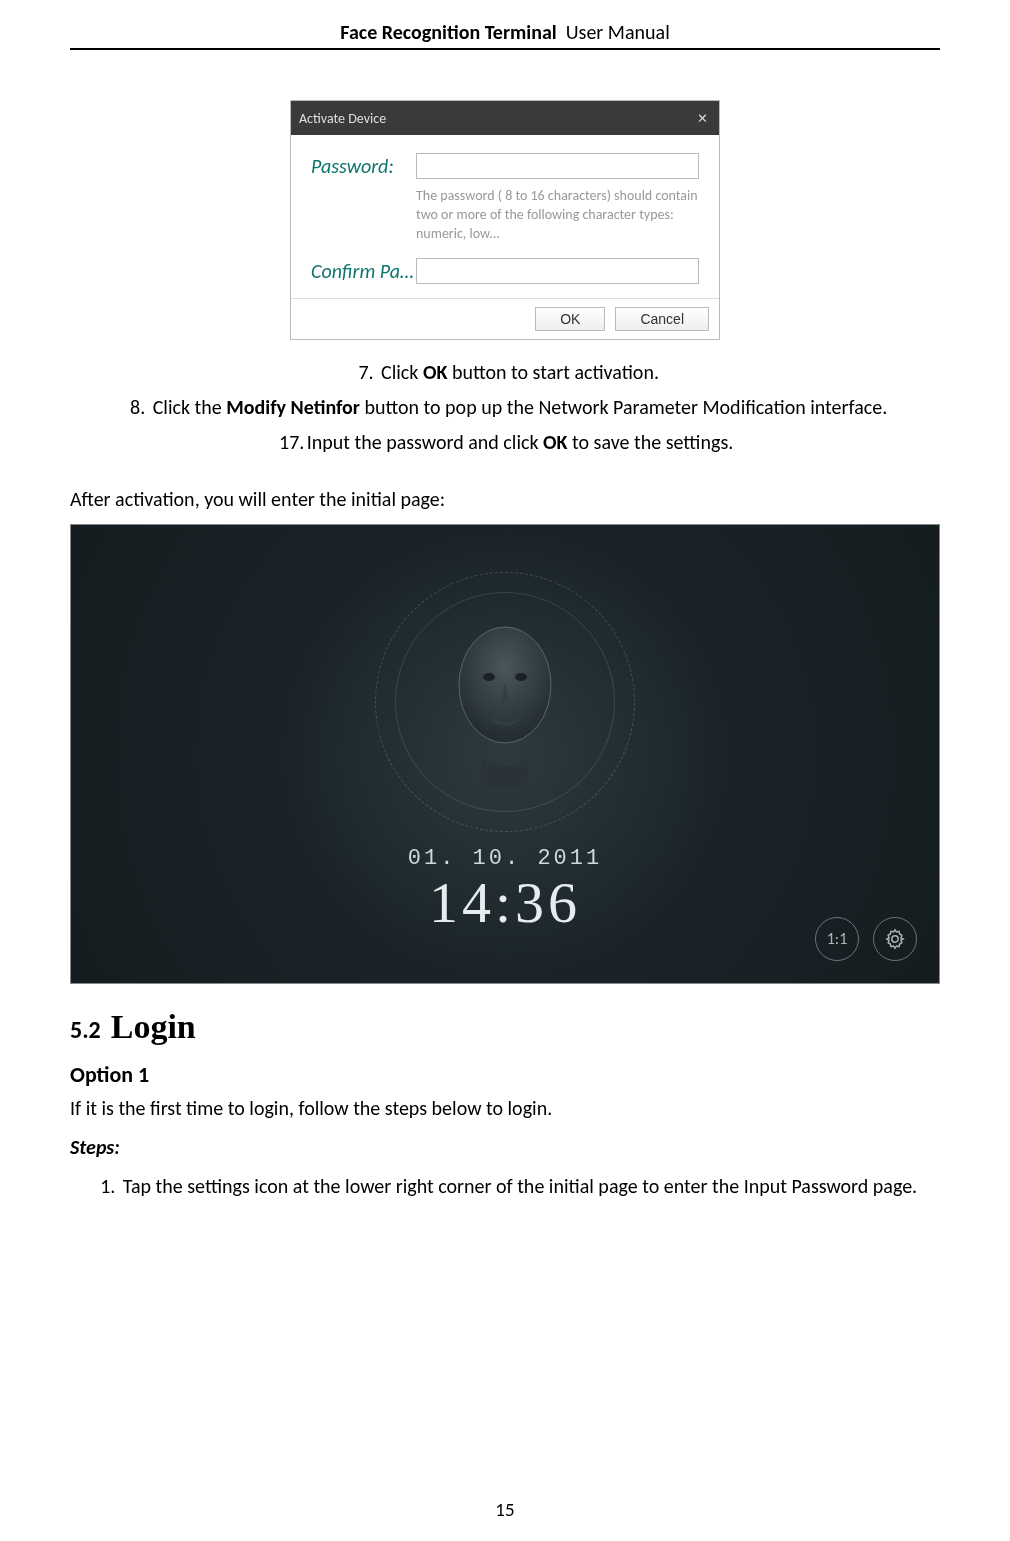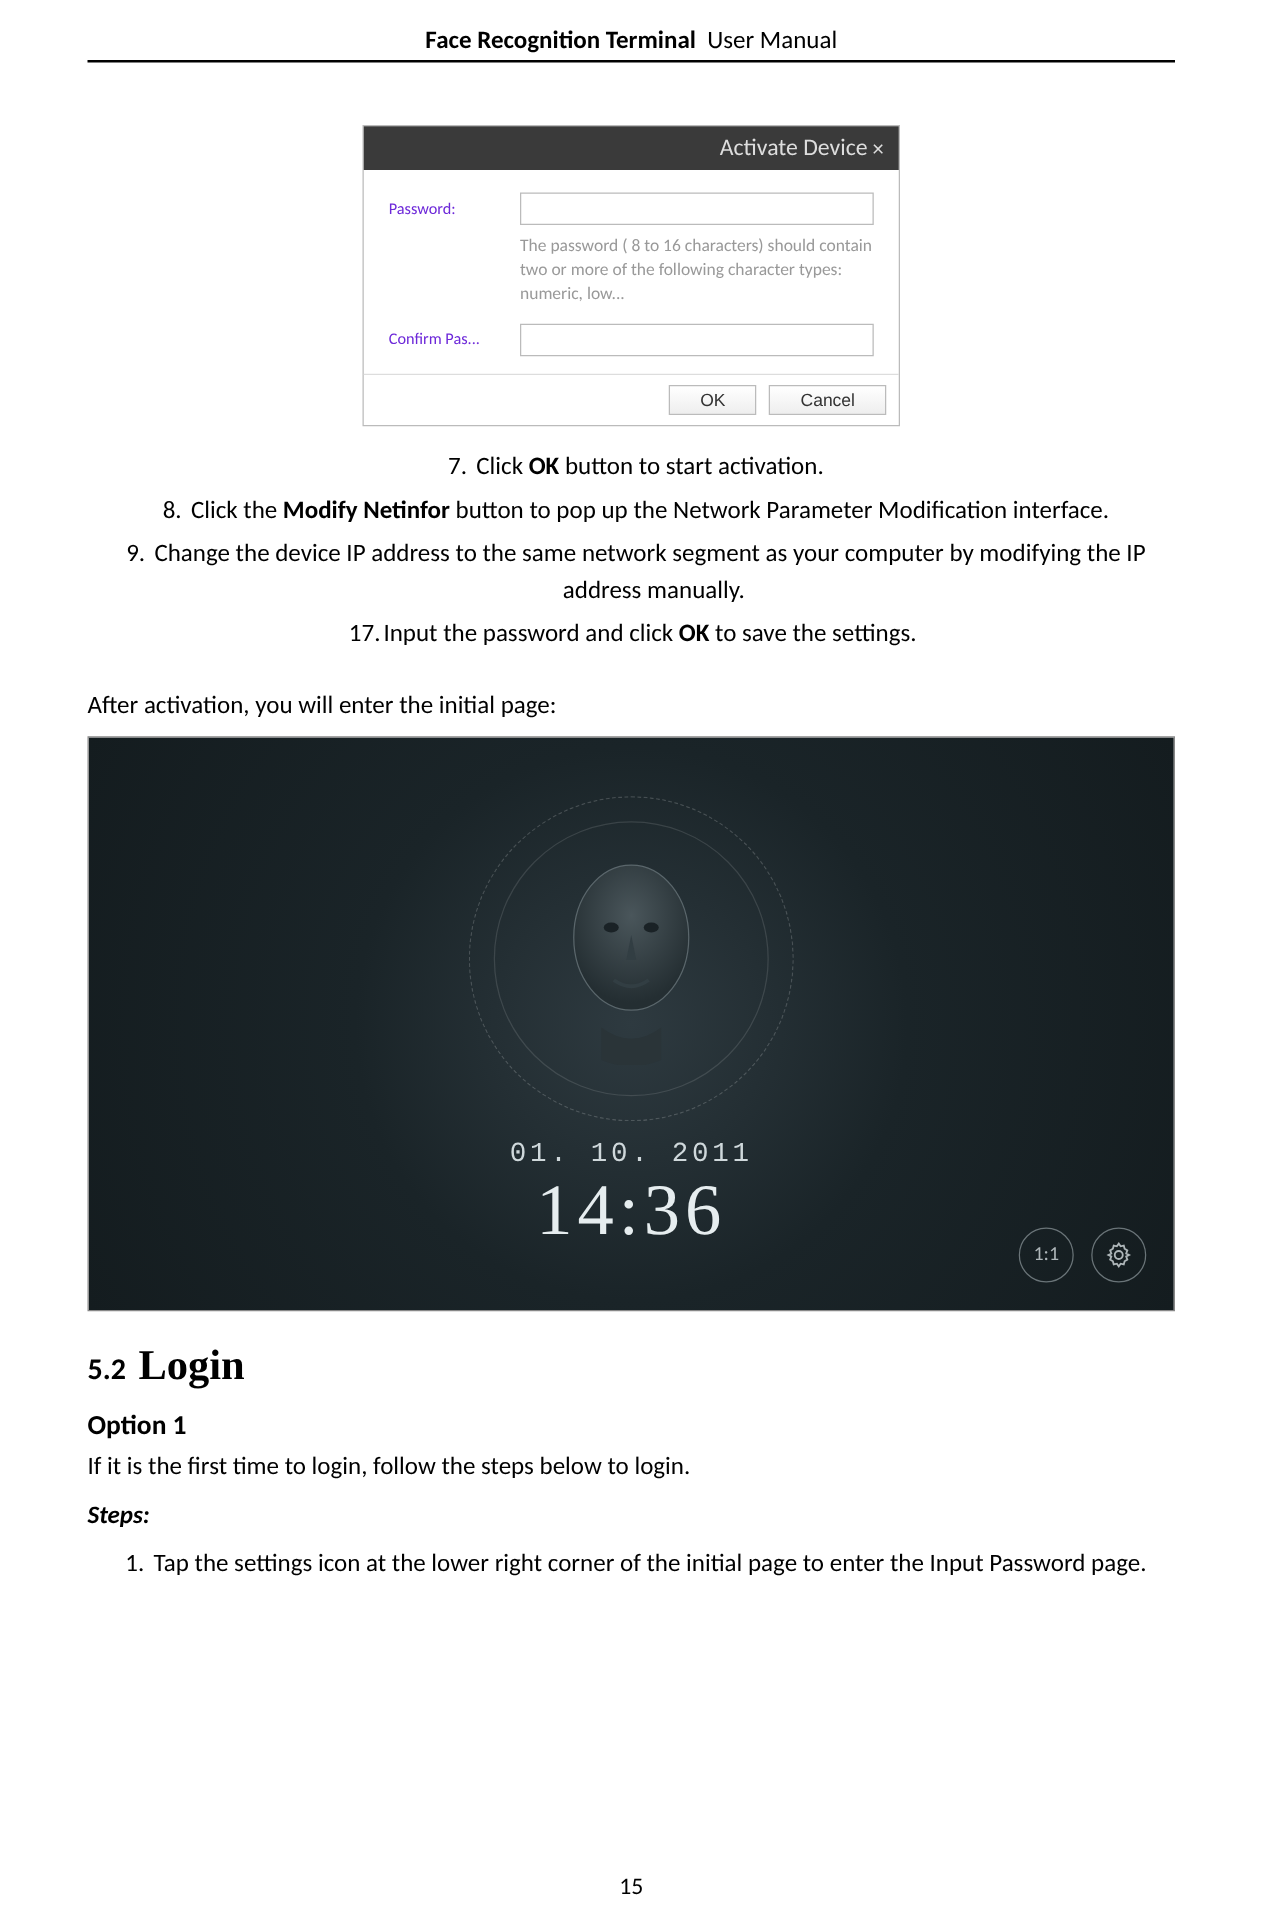--- a/index.html
+++ b/index.html
@@ -40,43 +40,44 @@
   .dlg-title {
     background: #3a3a3a;
     color: #ddd;
     padding: 6px 8px;
     display: flex;
     align-items: center;
     position: relative;
   }
   .dlg-title-text {
     flex: 1;
-    text-align: right;
-    font-size: 19px;
+    text-align: left;
+    font-size: 14px;
   }
   .dlg-close {
     color: #ddd;
     font-size: 18px;
     padding: 0 4px;
   }
   .dlg-body {
     padding: 18px 20px 6px 20px;
   }
   .dlg-row {
     display: flex;
     align-items: center;
     margin-bottom: 8px;
   }
   .dlg-label {
     width: 105px;
-    color: #6d28d9;
-    font-size: 13px;
+    color: #0f766e;
+    font-size: 20px;
     white-space: nowrap;
     overflow: hidden;
     text-overflow: ellipsis;
+    font-style: italic;
   }
   .dlg-input {
     border: 1px solid #bbb;
     height: 26px;
     flex: 1;
     padding: 2px 6px;
     font-size: 14px;
     background: #fff;
   }
   .dlg-hint {
@@ -259,21 +260,20 @@
       <div class="dlg-footer">
         <button class="dlg-btn">OK</button>
         <button class="dlg-btn">Cancel</button>
       </div>
     </div>
   </div>
 
   <ol class="steps" id="steps-first">
       <li><span class="num">7.</span>Click <span class="strong">OK</span> button to start activation.</li>
       <li><span class="num">8.</span>Click the <span class="strong">Modify Netinfor</span> button to pop up the Network Parameter Modification interface.</li>
-      <li class="justify"><span class="num">9.</span>Change the device IP address to the same network segment as your computer by modifying the IP address manually.</li>
       <li><span class="num">17.</span>Input the password and click <span class="strong">OK</span> to save the settings.</li>
     </ol>
 
   <p class="para">After activation, you will enter the initial page:</p>
 
   <div class="screen-wrap">
     <div class="screen">
       <div class="face-stack">
         <div class="ring r1"></div>
         <div class="ring r2"></div>

